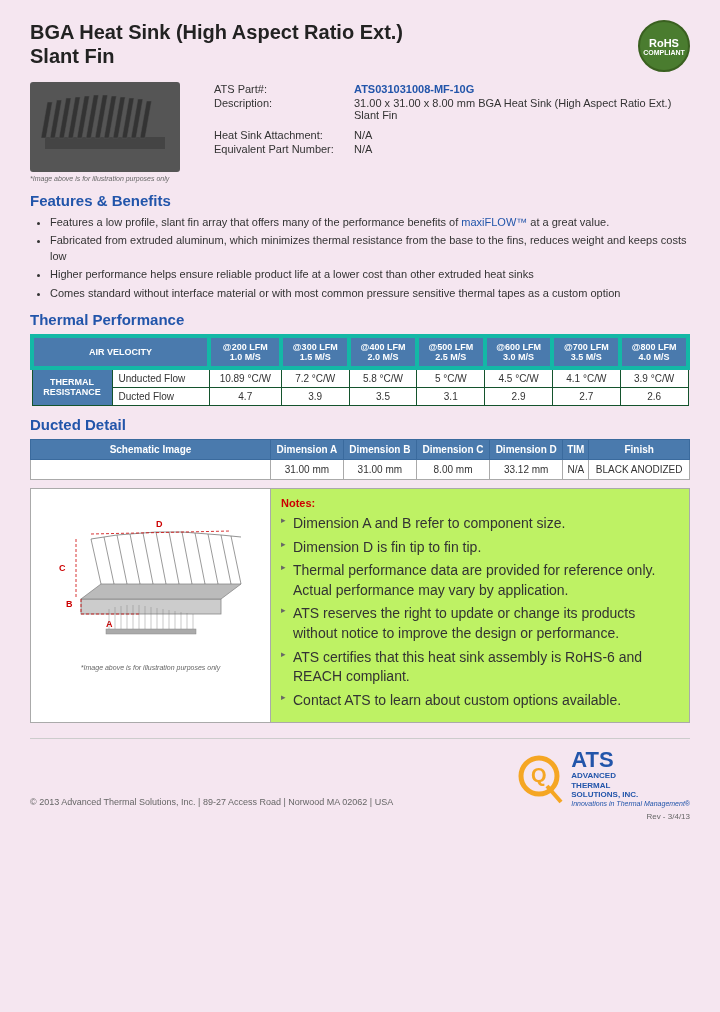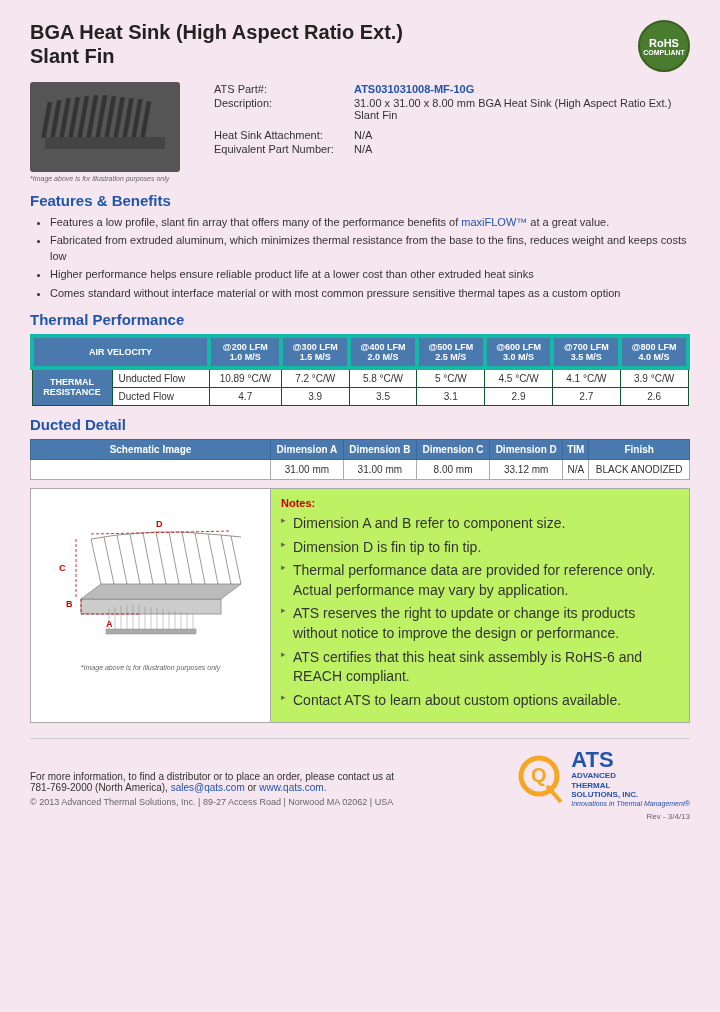--- a/index.html
+++ b/index.html
@@ -517,27 +517,20 @@
           <li>ATS reserves the right to update or change its products without notice to improve the design or performance.</li>
           <li>ATS certifies that this heat sink assembly is RoHS-6 and REACH compliant.</li>
           <li>Contact ATS to learn about custom options available.</li>
         </ul>
       </div>
     </div>
   </div>
 
   <div class="footer-section">
     <div class="footer-left">
-      <div class="footer-contact">
-        <span>For more information, to find a distributor or to place an order, please contact us at</span><br>
-        <span>781-769-2000 (North America),</span>
-        <a href="#" class="footer-link">sales@qats.com</a>
-        <span>or</span>
-        <a href="#" class="footer-link">www.qats.com.</a>
-      </div>
       <div class="footer-copyright">© 2013 Advanced Thermal Solutions, Inc.  |  89-27 Access Road  |  Norwood MA  02062  |  USA</div>
     </div>
     <div class="footer-logo">
 
       <svg width="52" height="52" viewBox="0 0 52 52">
         <circle cx="26" cy="24" r="18" fill="none" stroke="#f5a623" stroke-width="5"></circle>
         <text x="18" y="30" font-size="20" font-weight="bold" fill="#f5a623">Q</text>
         <line x1="34" y1="34" x2="48" y2="50" stroke="#f5a623" stroke-width="4"></line>
       </svg>
       <div class="ats-logo-text">

